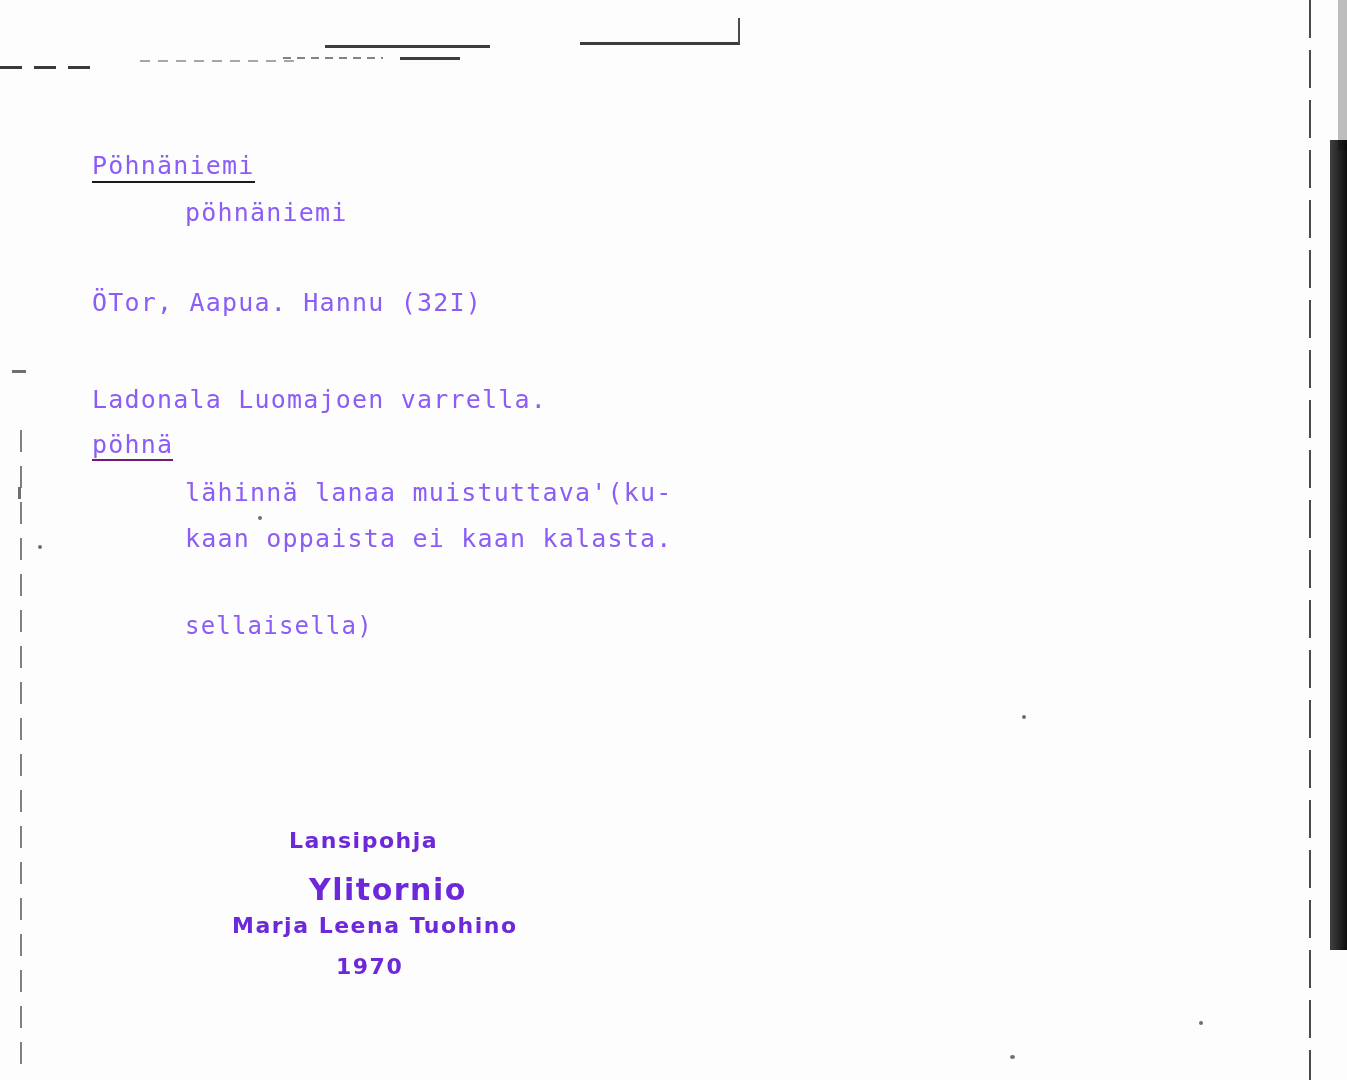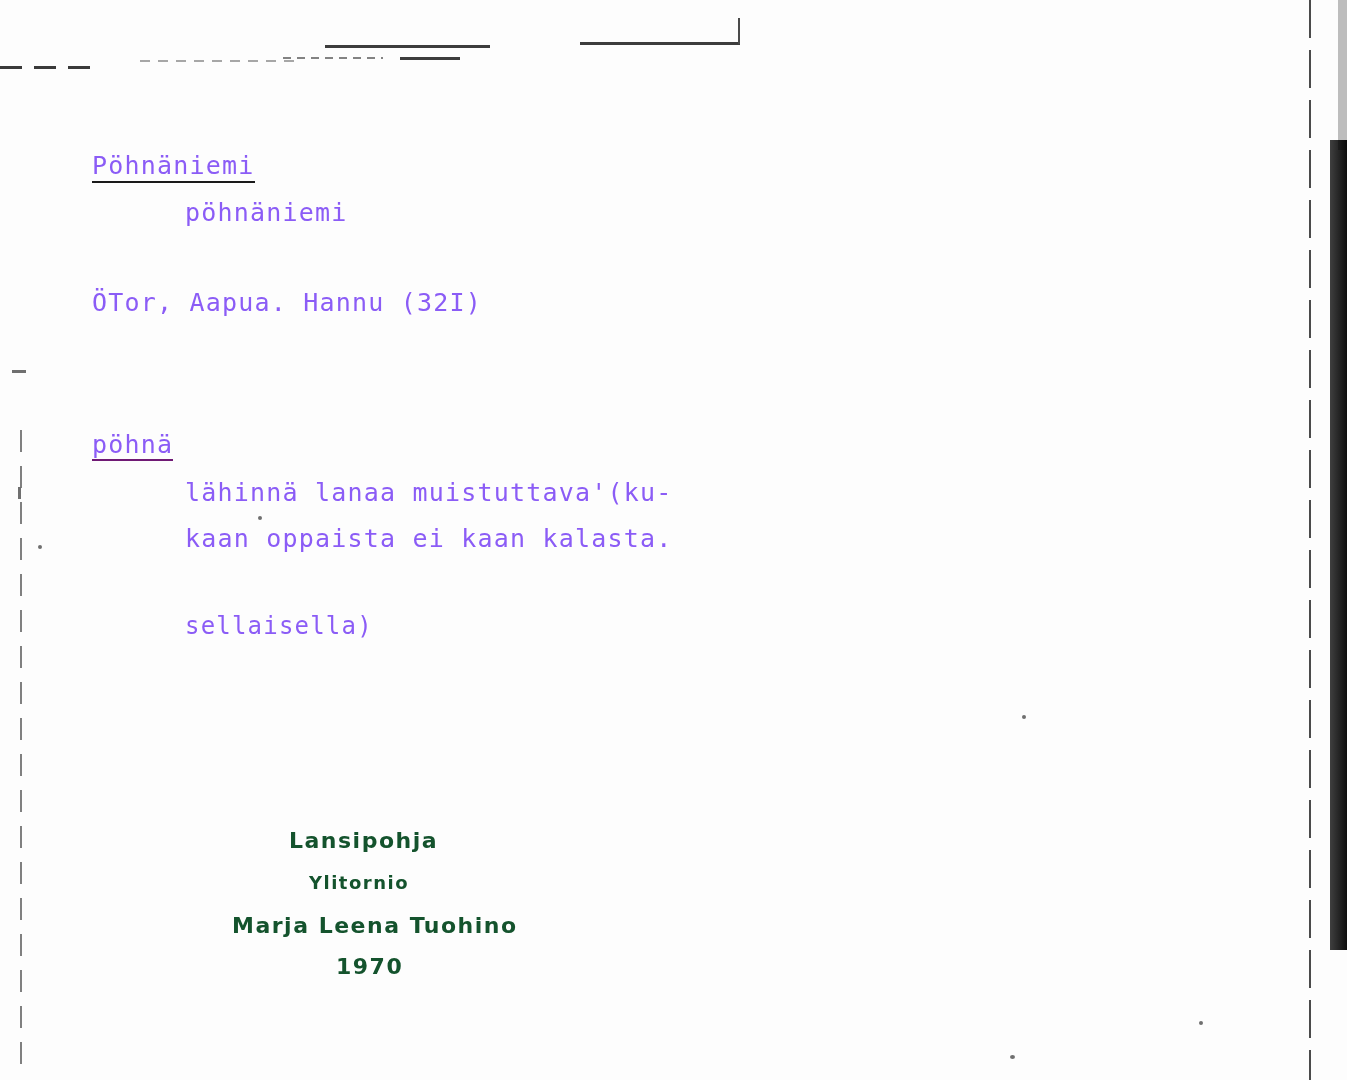--- a/index.html
+++ b/index.html
@@ -140,25 +140,25 @@
   .t-line4 { left: 185px; top: 524px; font-size: 25px; }
   .t-line5 { left: 185px; top: 570px; font-size: 24px; margin-top: 42px; }
 
   
   .stamp {
     position: absolute;
     left: 0; right: 0;
     text-align: left;
     font-family: "DejaVu Sans", sans-serif;
     font-weight: bold;
-    color: #14532d;
+    color: #6d28d9;
     letter-spacing: 1.5px;
   }
   .s1 { left: 289px; top: 828px; font-size: 22px; }
-  .s2 { left: 309px; top: 872px; font-size: 18px; }
+  .s2 { left: 309px; top: 872px; font-size: 30px; }
   .s3 { left: 232px; top: 913px; font-size: 22px; }
   .s4 { left: 336px; top: 954px; font-size: 22px; }
 </style>
 </head>
 <body>
 
 <div class="scan">
 
   <div class="edge-line-right"></div>
   <div class="edge-line-left"></div>
@@ -176,20 +176,21 @@
   <div class="speck" style="left:1199px; top:1021px; width:4px; height:4px;"></div>
   <div class="speck" style="left:1010px; top:1055px; width:5px; height:4px;"></div>
   <div class="speck" style="left:258px; top:516px; width:4px; height:4px;"></div>
   <div class="speck" style="left:38px; top:545px; width:4px; height:4px;"></div>
   <div class="speck" style="left:12px; top:370px; width:14px; height:3px; border-radius:0;"></div>
   <div class="speck" style="left:18px; top:487px; width:3px; height:12px; border-radius:0;"></div>
 
   <div class="typed t-head">Pöhnäniemi</div>
   <div class="typed t-sub">pöhnäniemi</div>
   <div class="typed t-src">ÖTor, Aapua. Hannu (32I)</div>
+  <div class="typed t-line1">Ladonala Luomajoen varrella.</div>
   <div class="typed t-def-term">pöhnä</div>
   <div class="typed t-line3">lähinnä lanaa muistuttava'(ku-</div>
   <div class="typed t-line4">kaan oppaista ei kaan kalasta.</div>
   <div class="typed t-line5">sellaisella)</div>
 
   <div class="stamp s1">Lansipohja</div>
   <div class="stamp s2">Ylitornio</div>
   <div class="stamp s3">Marja Leena Tuohino</div>
   <div class="stamp s4">1970</div>
 

